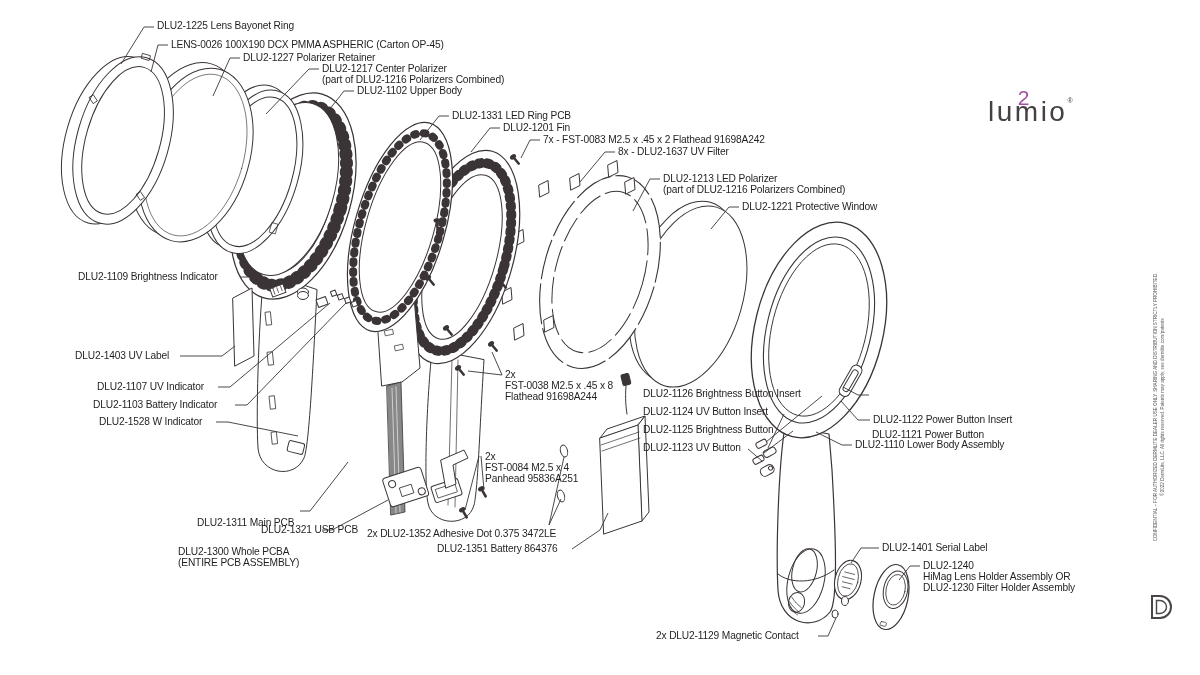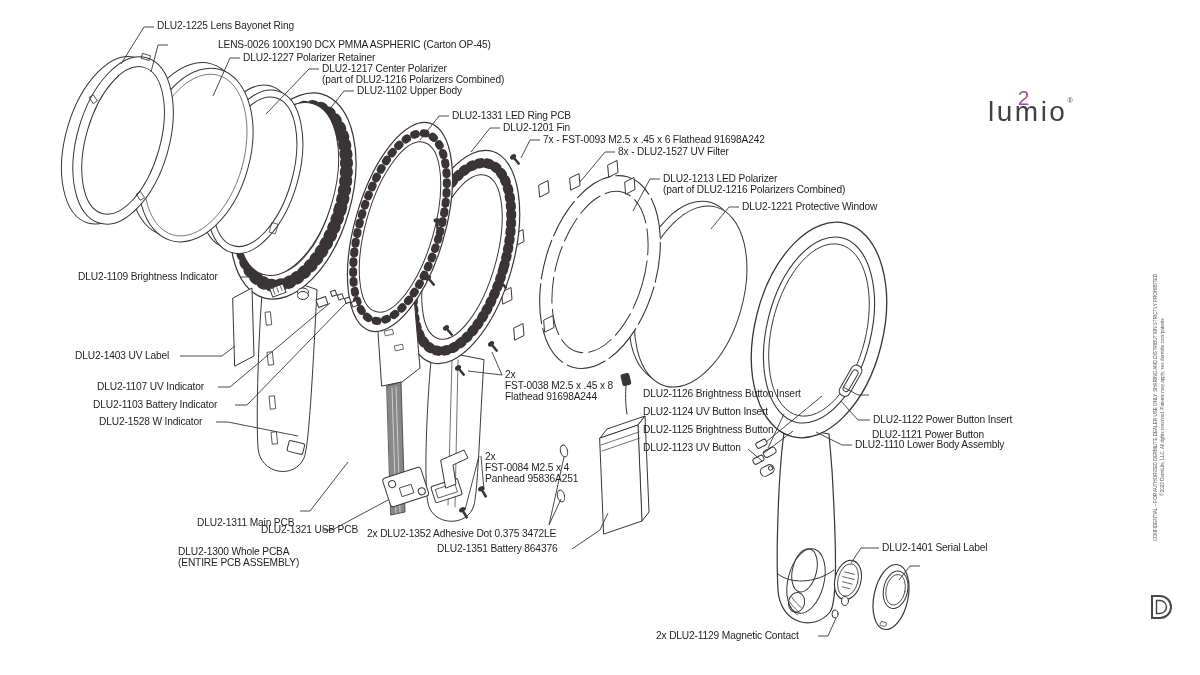--- a/index.html
+++ b/index.html
@@ -267,44 +267,44 @@
       <polyline points="572,549 600,530 608,513"></polyline>
       <polyline points="879,548 861,548 851,563"></polyline>
       <polyline points="920,566 910,566 899,580"></polyline>
       <polyline points="818,636 828,636 836,618"></polyline>
     </svg>
 
 <div id="labels">
       <div class="plabel" style="left: 157px; top: 20px;">
         <div>DLU2-1225 Lens Bayonet Ring</div>
       </div>
-      <div class="plabel" style="left: 171px; top: 39px; margin-left: 47px;">
+      <div class="plabel" style="left: 171px; top: 39px;">
         <div>LENS-0026 100X190 DCX PMMA ASPHERIC (Carton OP-45)</div>
       </div>
       <div class="plabel" style="left: 243px; top: 52px;">
         <div>DLU2-1227 Polarizer Retainer</div>
       </div>
       <div class="plabel" style="left: 322px; top: 63px;">
         <div>DLU2-1217 Center Polarizer</div>
         <div>(part of DLU2-1216 Polarizers Combined)</div>
       </div>
       <div class="plabel" style="left: 357px; top: 85px;">
         <div>DLU2-1102 Upper Body</div>
       </div>
       <div class="plabel" style="left: 452px; top: 110px;">
         <div>DLU2-1331 LED Ring PCB</div>
       </div>
       <div class="plabel" style="left: 503px; top: 122px;">
         <div>DLU2-1201 Fin</div>
       </div>
       <div class="plabel" style="left: 543px; top: 134px;">
-        <div>7x - FST-0093 M2.5 x .45 x 6 Flathead 91698A242</div>
+        <div>7x - FST-0083 M2.5 x .45 x 2 Flathead 91698A242</div>
       </div>
       <div class="plabel" style="left: 618px; top: 146px;">
-        <div>8x - DLU2-1527 UV Filter</div>
+        <div>8x - DLU2-1637 UV Filter</div>
       </div>
       <div class="plabel" style="left: 663px; top: 173px;">
         <div>DLU2-1213 LED Polarizer</div>
         <div>(part of DLU2-1216 Polarizers Combined)</div>
       </div>
       <div class="plabel" style="left: 742px; top: 201px;">
         <div>DLU2-1221 Protective Window</div>
       </div>
       <div class="plabel" style="left: 78px; top: 271px;">
         <div>DLU2-1109 Brightness Indicator</div>
@@ -364,20 +364,25 @@
       </div>
       <div class="plabel" style="left: 367px; top: 528px;">
         <div>2x DLU2-1352 Adhesive Dot 0.375 3472LE</div>
       </div>
       <div class="plabel" style="left: 437px; top: 543px;">
         <div>DLU2-1351 Battery 864376</div>
       </div>
       <div class="plabel" style="left: 882px; top: 542px;">
         <div>DLU2-1401 Serial Label</div>
       </div>
+      <div class="plabel" style="left: 923px; top: 560px;">
+        <div>DLU2-1240</div>
+        <div>HiMag Lens Holder Assembly  OR</div>
+        <div>DLU2-1230 Filter Holder Assembly</div>
+      </div>
       <div class="plabel" style="left: 656px; top: 630px;">
         <div>2x DLU2-1129 Magnetic Contact</div>
       </div>
     </div>
 
 <div class="logo">
   <span>lu</span><span class="m-hold"><span class="two">2</span><span>m</span></span><span>io</span><span class="reg">®</span>
 </div>
 
 <div class="legal">

